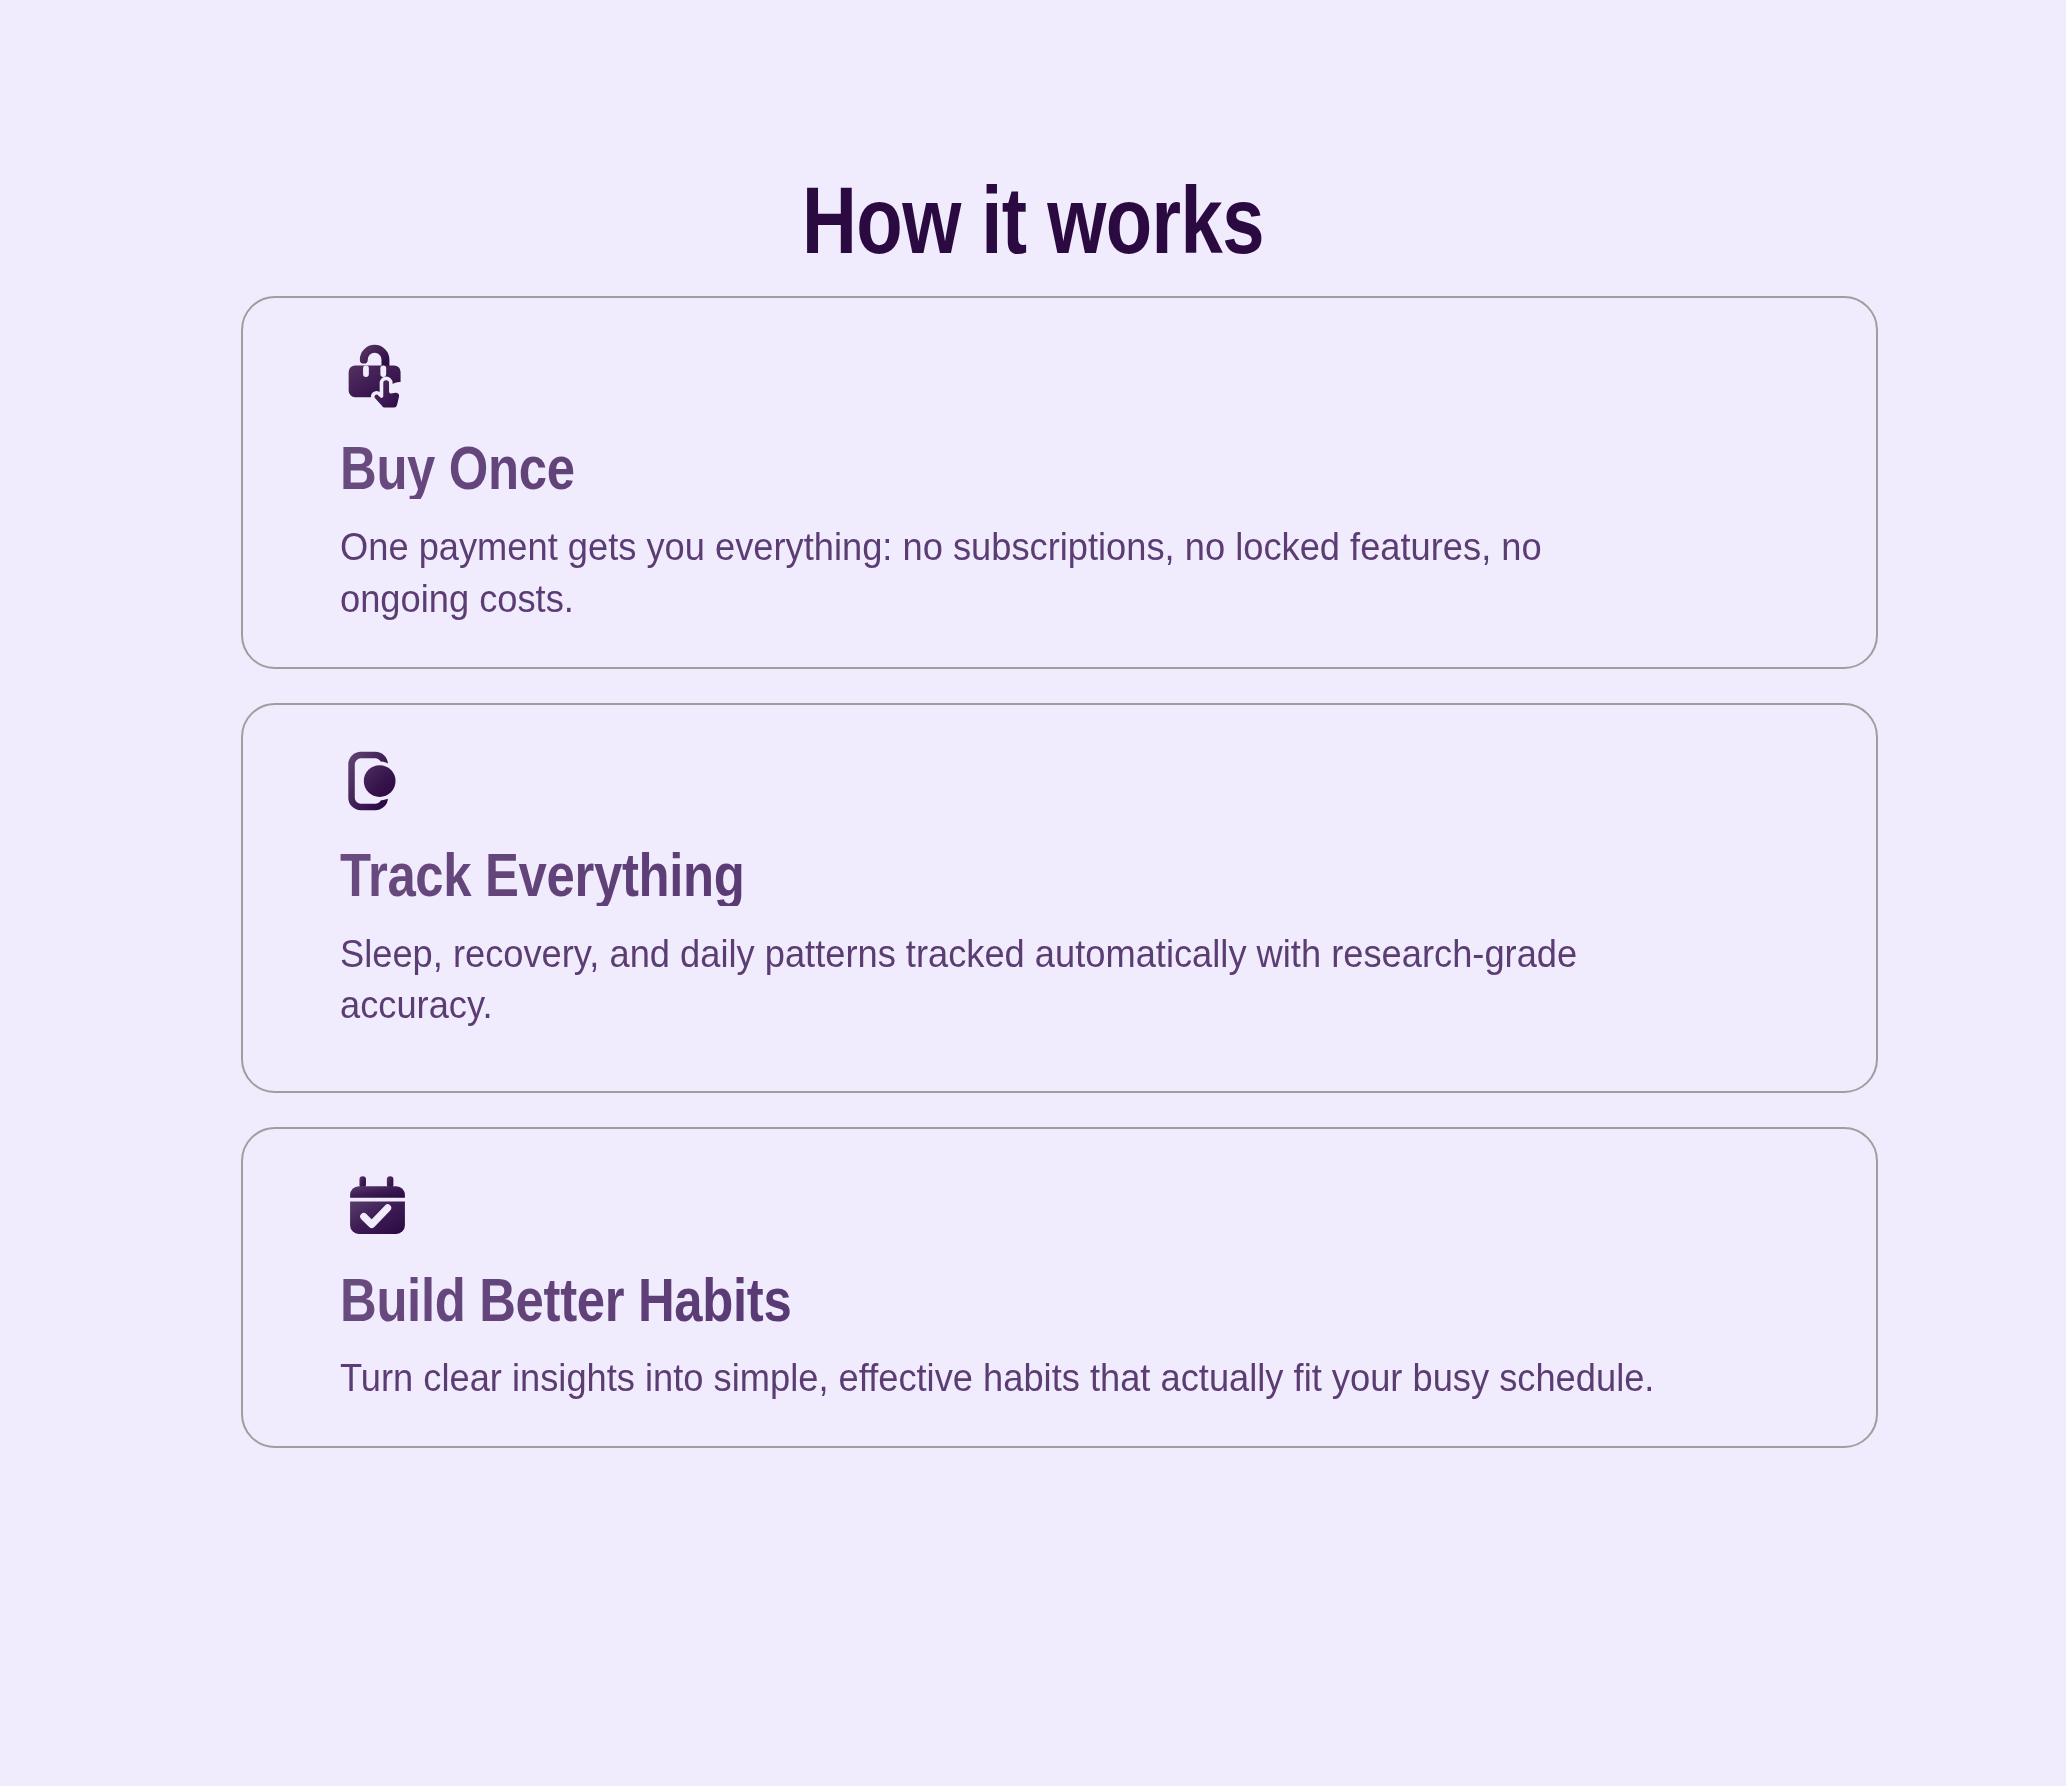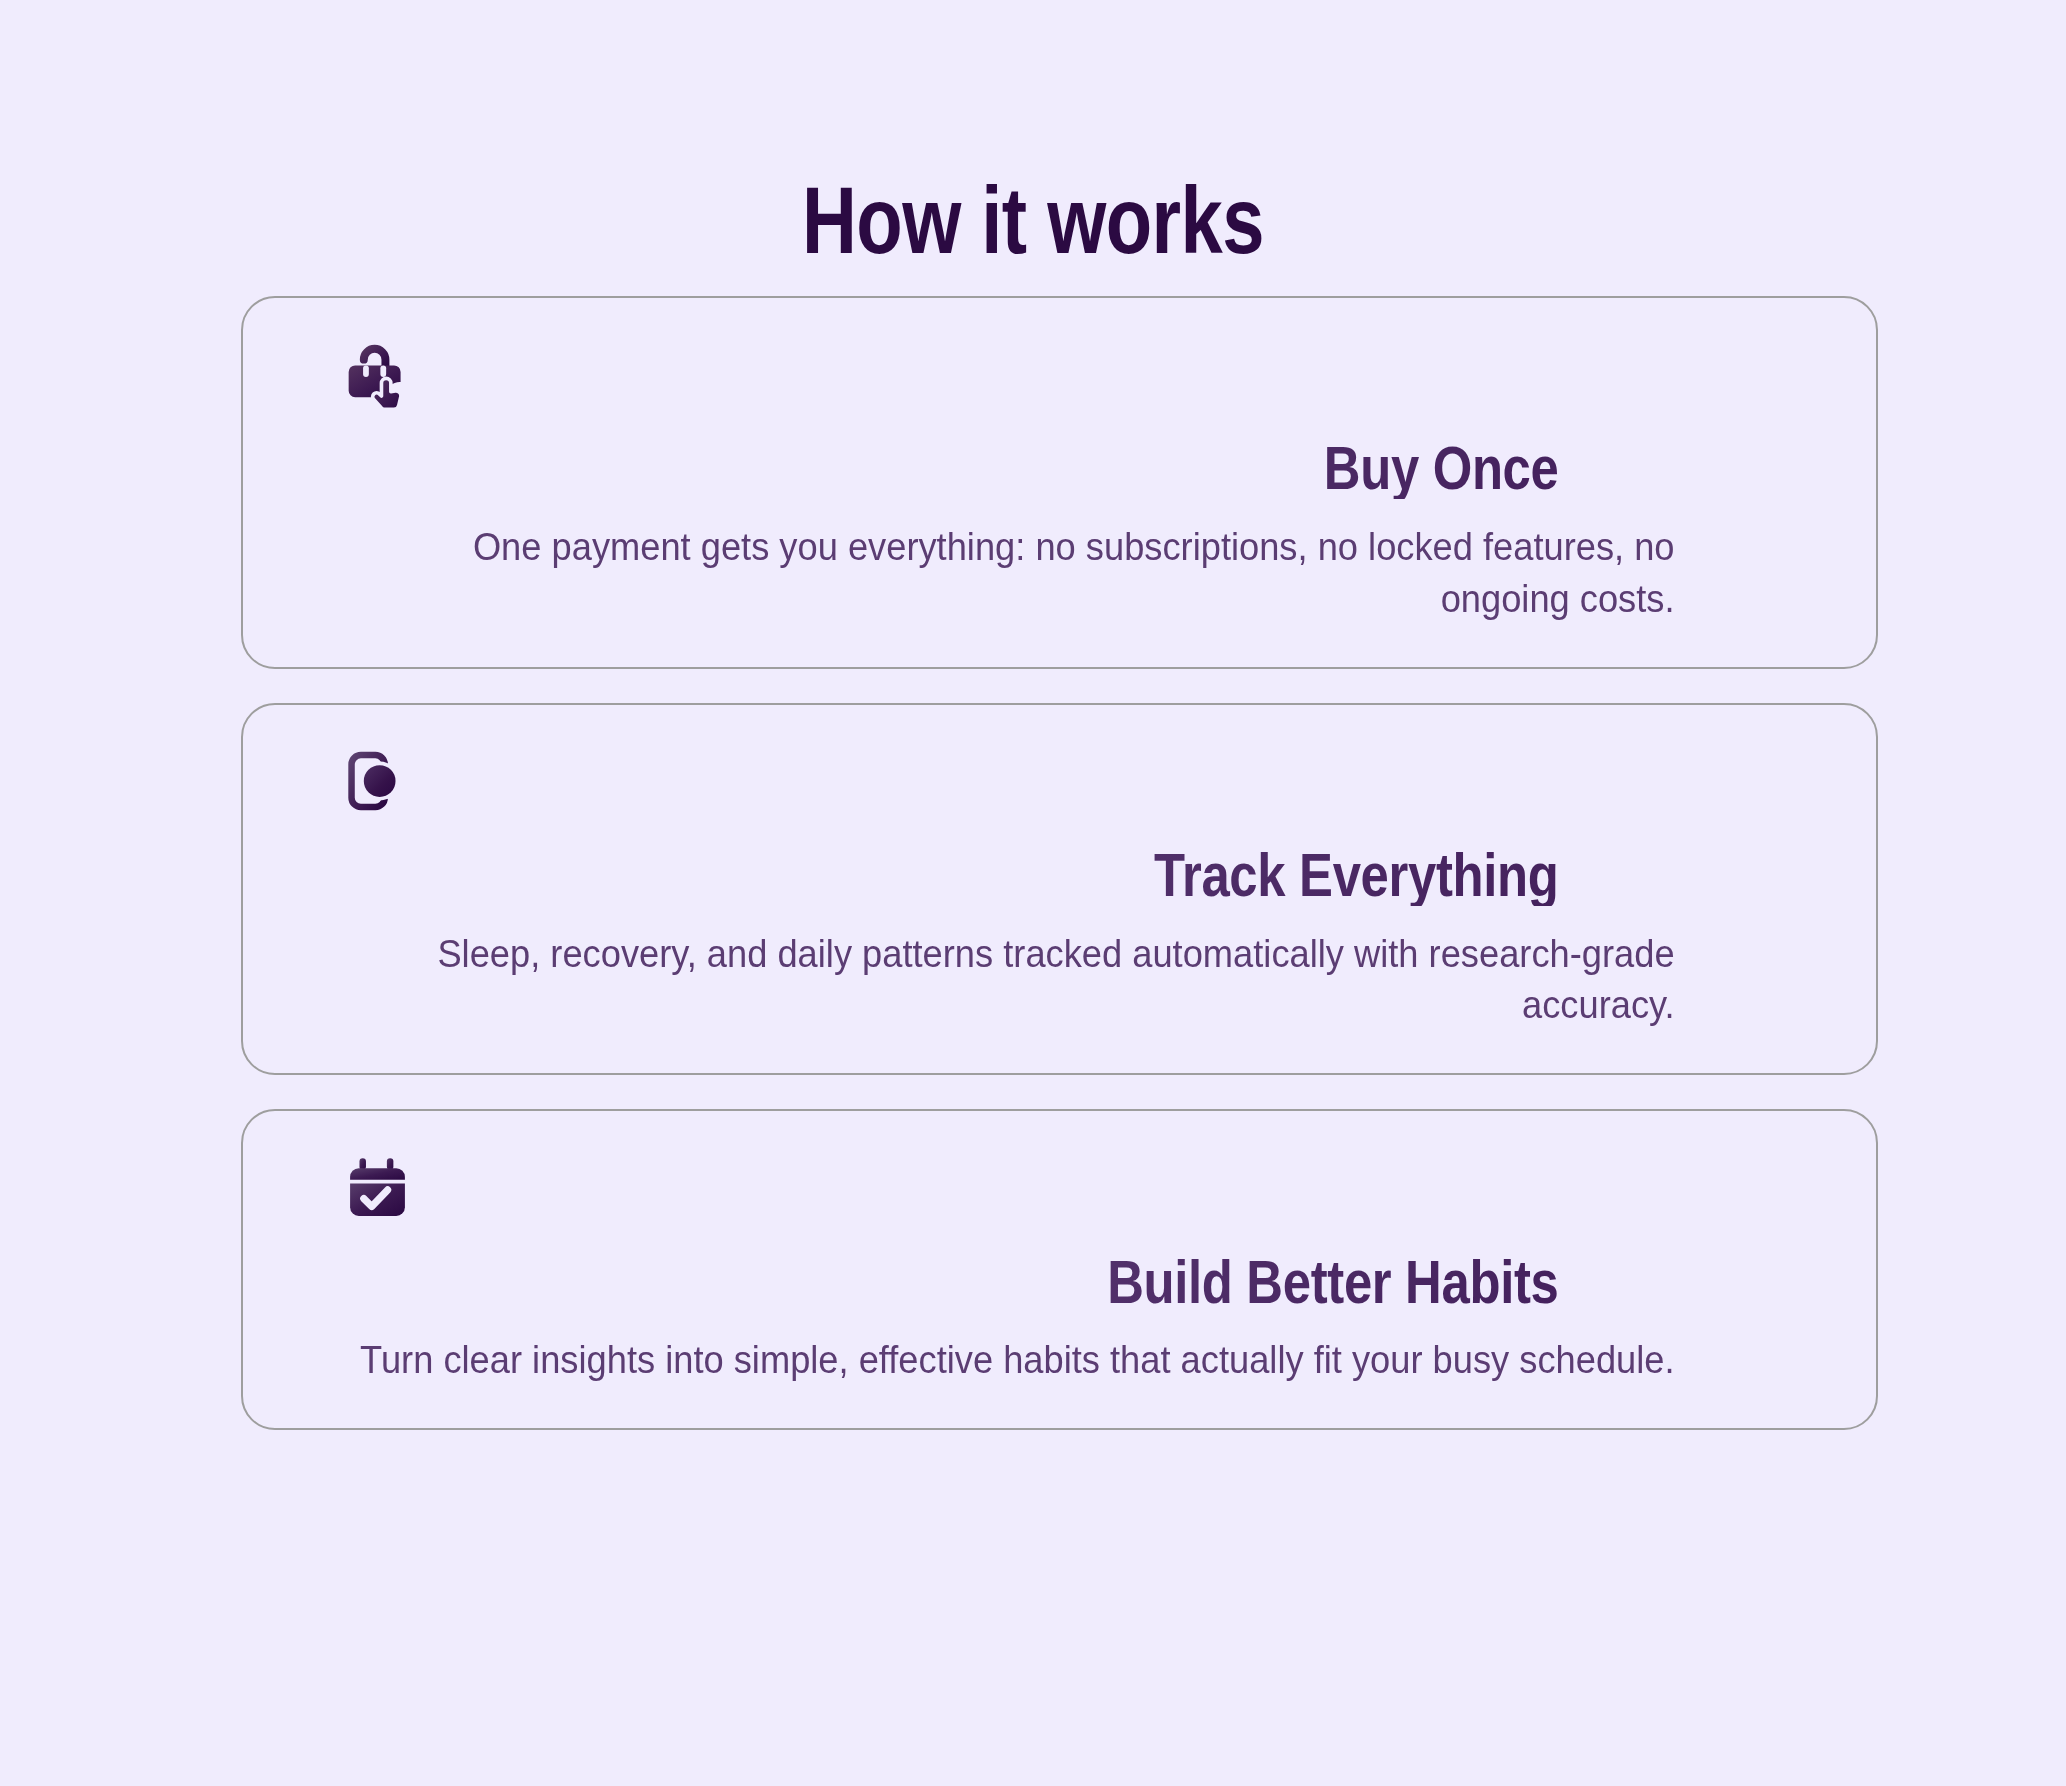--- a/index.html
+++ b/index.html
@@ -52,21 +52,20 @@
     gap: 34px;
   }
 
   .card {
     box-sizing: border-box;
     border: 2.2px solid #9e9e9e;
     border-radius: 34px;
     background: transparent;
     padding: 40px 50px 46px 97px;
     position: relative;
-    text-align: right;
   }
 
   .card-icon {
     width: 75px;
     height: 75px;
     display: block;
     margin-bottom: 24.4px;
   }
   .card-icon svg { display: block; width: 75px; height: 75px; }
 
@@ -94,21 +93,21 @@
     line-height: 1.33;
     color: #5b3d73;
     margin: 0;
     max-width: 1435px;
     transform: scaleX(0.93);
     transform-origin: left top;
   }
 
   
   .card-1 { min-height: 220px; padding-bottom: 42px; }
-  .card-2 { min-height: 220px; padding-bottom: 42px; }
+  .card-2 { min-height: 220px; padding-bottom: 60px; }
   .card-3 { min-height: 220px; padding-bottom: 42px; }
 </style>
 </head>
 <body>
 
 <div class="page">
 
   <h2 class="section-title">How it works</h2>
 
   <div class="card-stack">

